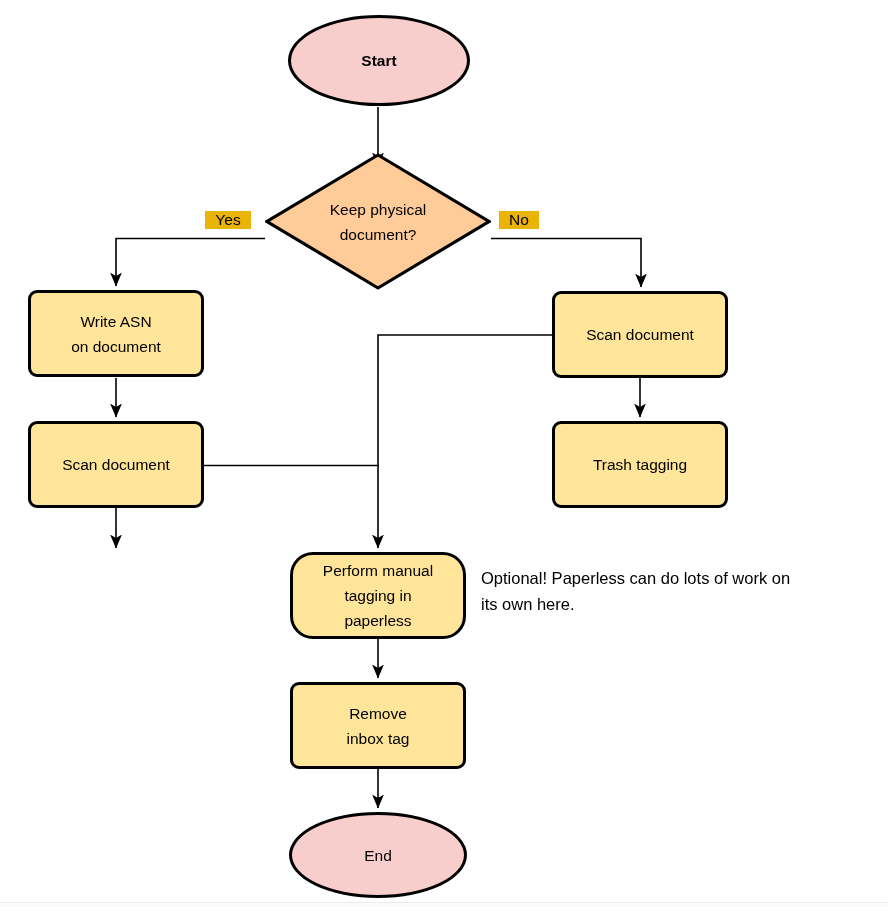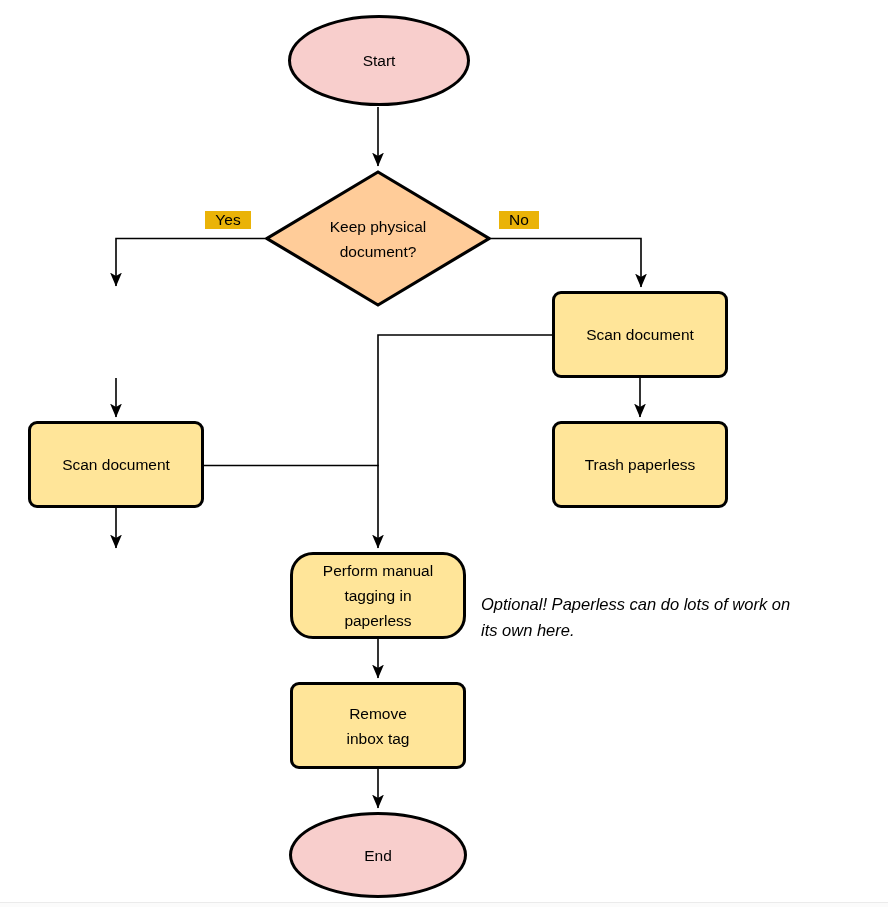--- a/index.html
+++ b/index.html
@@ -43,39 +43,38 @@
   .diamond-node .node-label { position: relative; }
   .edge-label {
     position: absolute;
     font-size: 15.5px;
     text-align: center;
     background: #eab308;
   }
   .annotation {
     position: absolute;
     left: 481px;
-    top: 592px;
+    top: 566px;
     width: 404px;
     font-size: 16.5px;
-    font-style: italic;
     line-height: 25.5px;
     white-space: pre-line;
   }
   .page-bottom-edge {
     position: absolute;
     left: 0; right: 0;
     top: 902px;
     height: 5px;
     border-top: 1px solid #ebebeb;
     background: #fbfbfb;
   }
 
   
-  #node-start            { left: 288px; top: 15px;  width: 182px; height: 91px; }
-  #node-decision         { left: 265px; top: 170px; width: 226px; height: 137px; }
+  #node-start            { left: 288px; top: 15px;  width: 182px; height: 91px; font-weight: bold; }
+  #node-decision         { left: 265px; top: 153px; width: 226px; height: 137px; }
   #node-write-asn        { left: 28px;  top: 290px; width: 176px; height: 87px; }
   #node-scan-left        { left: 28px;  top: 421px; width: 176px; height: 87px; }
   #node-archive          { left: 28px;  top: 552px; width: 176px; height: 87px; }
   #node-scan-right       { left: 552px; top: 291px; width: 176px; height: 87px; }
   #node-trash            { left: 552px; top: 421px; width: 176px; height: 87px; }
   #node-tagging          { left: 290px; top: 552px; width: 176px; height: 87px; border-radius: 23px; }
   #node-remove-inbox     { left: 290px; top: 682px; width: 176px; height: 87px; }
   #node-end              { left: 289px; top: 812px; width: 178px; height: 86px; align-items: center; }
 
   #edge-label-yes { left: 205px; top: 211px; width: 46px; }
@@ -109,32 +108,36 @@
   </div>
 
   <div id="node-decision" class="node diamond-node">
     <svg width="226" height="137" viewBox="0 0 226 137">
       <polygon points="113,2 224,68.5 113,135 2,68.5" fill="#ffcc99" stroke="#000000" stroke-width="3.2"></polygon>
     </svg>
     <span class="node-label">Keep physical
 document?</span>
   </div>
 
+  <div id="node-write-asn" class="node rect-node">
+    <span class="node-label">Write ASN
+on document</span>
+  </div>
 
   <div id="node-scan-left" class="node rect-node">
     <span class="node-label">Scan document</span>
   </div>
 
 
   <div id="node-scan-right" class="node rect-node">
     <span class="node-label">Scan document</span>
   </div>
 
   <div id="node-trash" class="node rect-node">
-    <span class="node-label">Trash paperless</span>
+    <span class="node-label">Trash tagging</span>
   </div>
 
   <div id="node-tagging" class="node rect-node">
     <span class="node-label">Perform manual
 tagging in
 paperless</span>
   </div>
 
   <div id="node-remove-inbox" class="node rect-node">
     <span class="node-label">Remove

